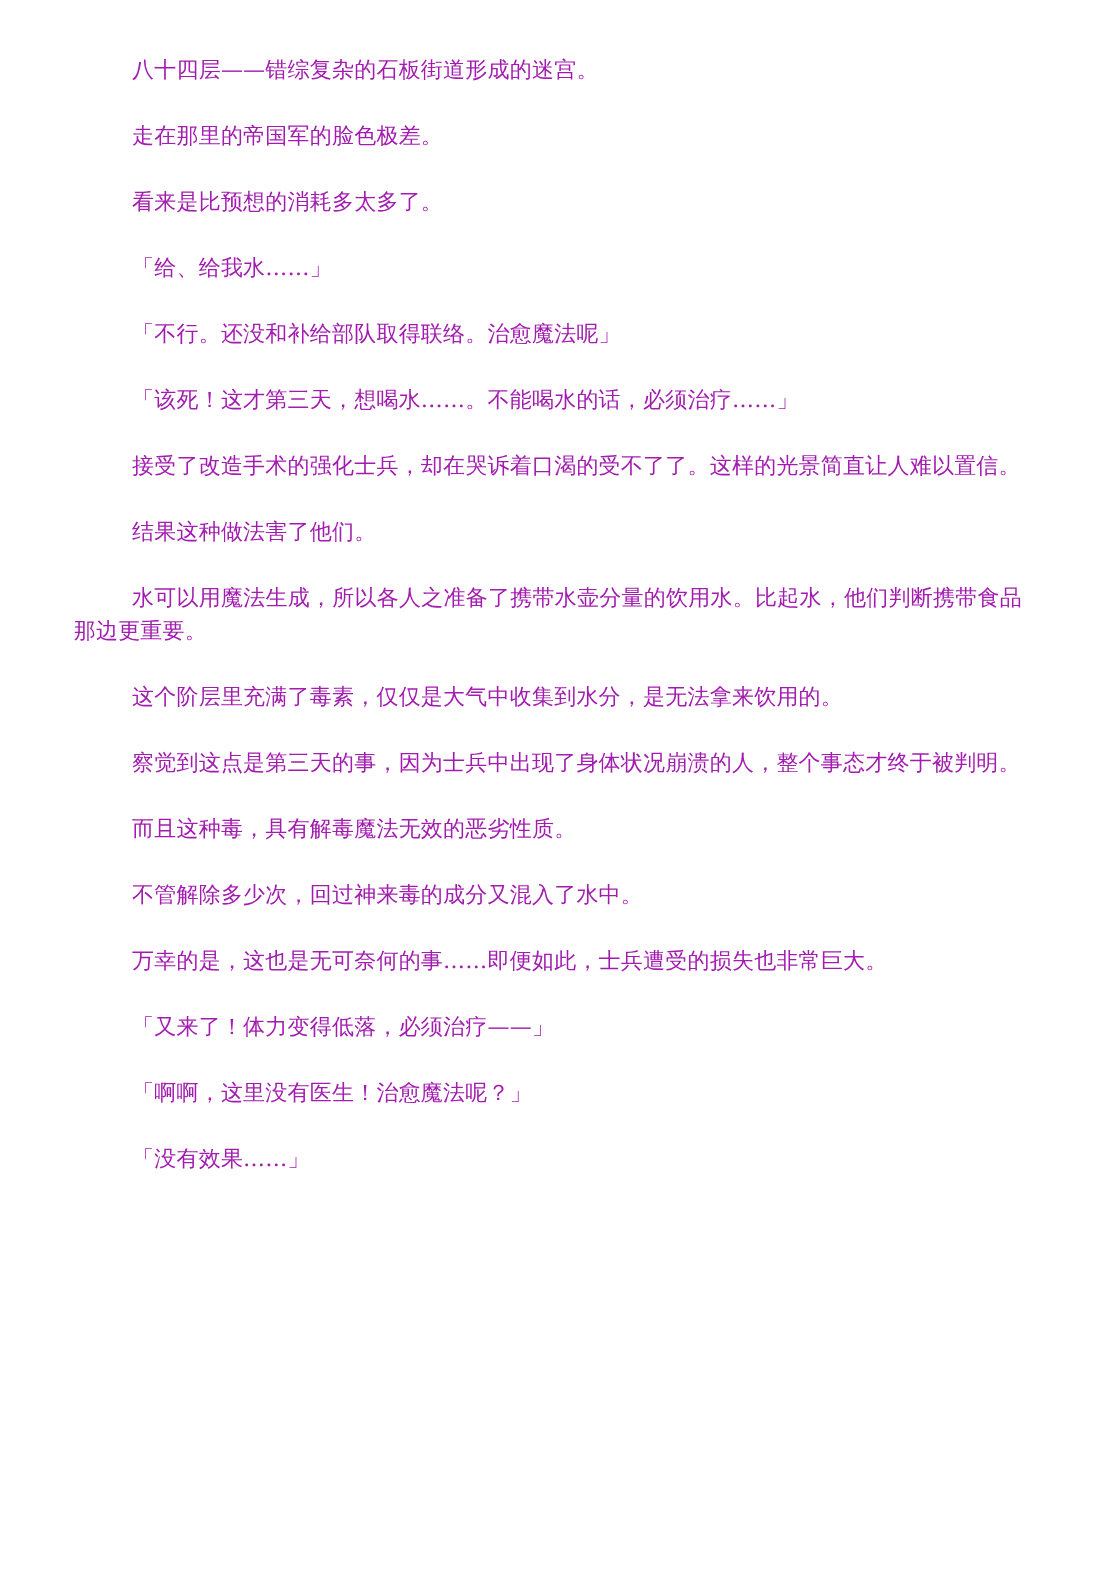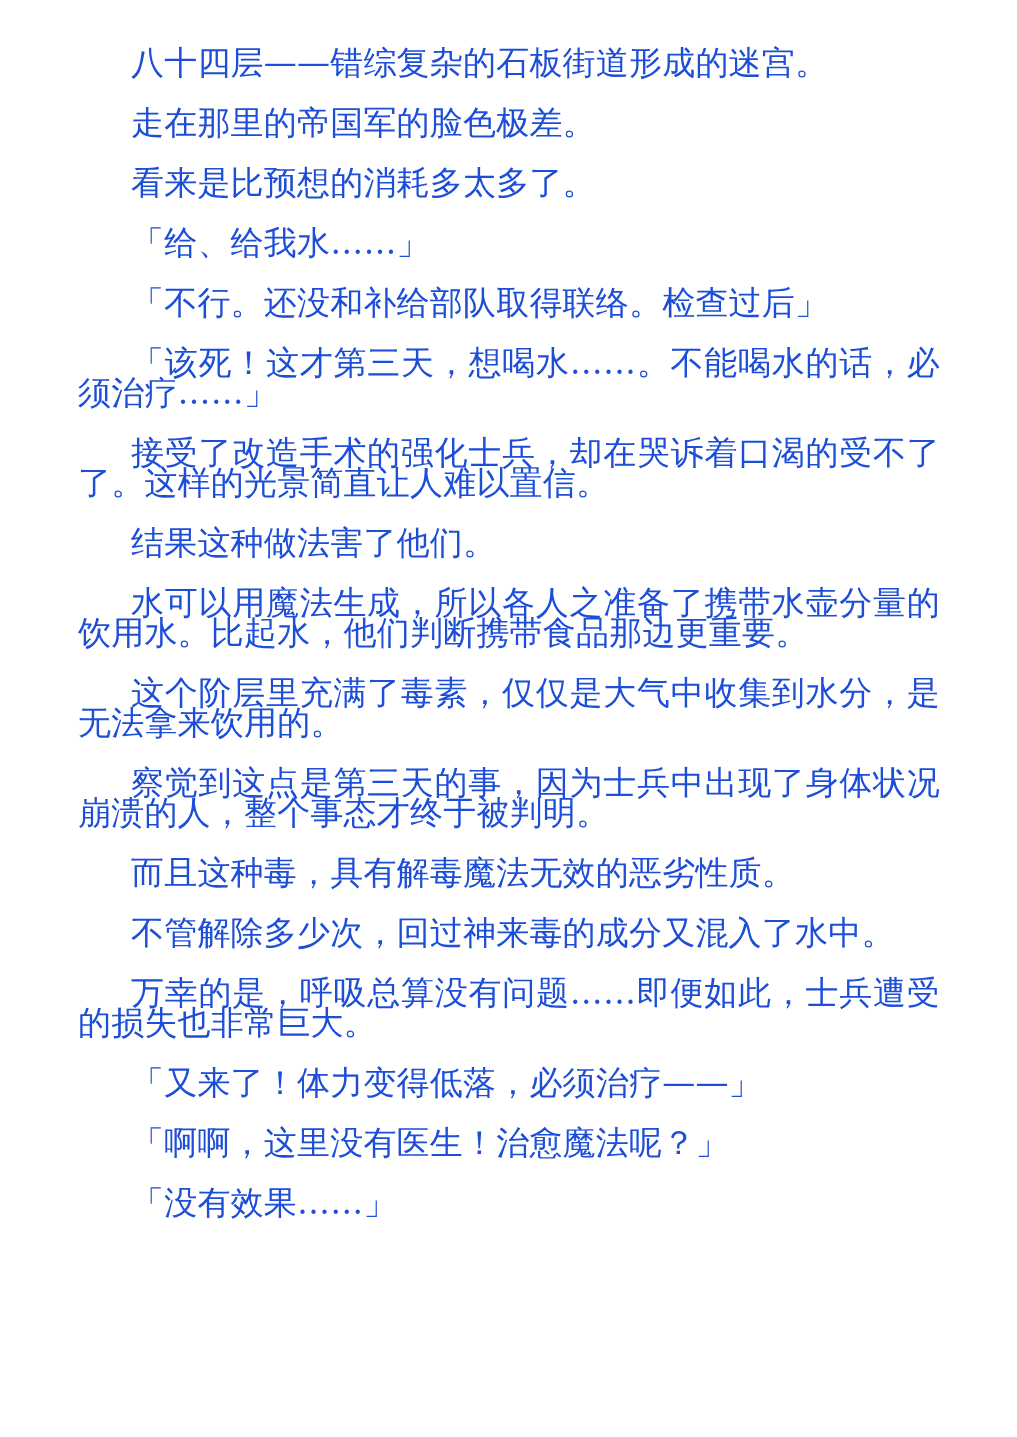--- a/index.html
+++ b/index.html
@@ -8,51 +8,51 @@
       background: #ffffff;
     }
     body {
       width: 1017px;
       height: 1437px;
       position: relative;
       overflow: hidden;
     }
     .page {
       position: absolute;
-      left: 78px;
+      left: 67px;
       top: 48px;
       width: 862px;
-      color: #1d4ed8;
+      color: #a21caf;
       font-family: "DejaVu Serif", "Liberation Serif", serif;
-      font-size: 33px;
+      font-size: 20px;
       line-height: 30px;
       letter-spacing: 0.2px;
     }
     .para {
       margin: 0 0 30px 0;
       text-indent: 53px;
       text-align: justify;
       white-space: normal;
       word-break: break-all;
     }
   </style>
 </head>
 <body>
 
 <div class="page">
   <p class="para">八十四层——错综复杂的石板街道形成的迷宫。</p>
   <p class="para">走在那里的帝国军的脸色极差。</p>
   <p class="para">看来是比预想的消耗多太多了。</p>
   <p class="para">「给、给我水……」</p>
-  <p class="para">「不行。还没和补给部队取得联络。检查过后」</p>
+  <p class="para">「不行。还没和补给部队取得联络。治愈魔法呢」</p>
   <p class="para">「该死！这才第三天，想喝水……。不能喝水的话，必须治疗……」</p>
   <p class="para">接受了改造手术的强化士兵，却在哭诉着口渴的受不了了。这样的光景简直让人难以置信。</p>
   <p class="para">结果这种做法害了他们。</p>
   <p class="para">水可以用魔法生成，所以各人之准备了携带水壶分量的饮用水。比起水，他们判断携带食品那边更重要。</p>
   <p class="para">这个阶层里充满了毒素，仅仅是大气中收集到水分，是无法拿来饮用的。</p>
   <p class="para">察觉到这点是第三天的事，因为士兵中出现了身体状况崩溃的人，整个事态才终于被判明。</p>
   <p class="para">而且这种毒，具有解毒魔法无效的恶劣性质。</p>
   <p class="para">不管解除多少次，回过神来毒的成分又混入了水中。</p>
-  <p class="para">万幸的是，呼吸总算没有问题……即便如此，士兵遭受的损失也非常巨大。</p>
+  <p class="para">万幸的是，这也是无可奈何的事……即便如此，士兵遭受的损失也非常巨大。</p>
   <p class="para">「又来了！体力变得低落，必须治疗——」</p>
   <p class="para">「啊啊，这里没有医生！治愈魔法呢？」</p>
   <p class="para">「没有效果……」</p>
 </div>
 
 </body></html>

